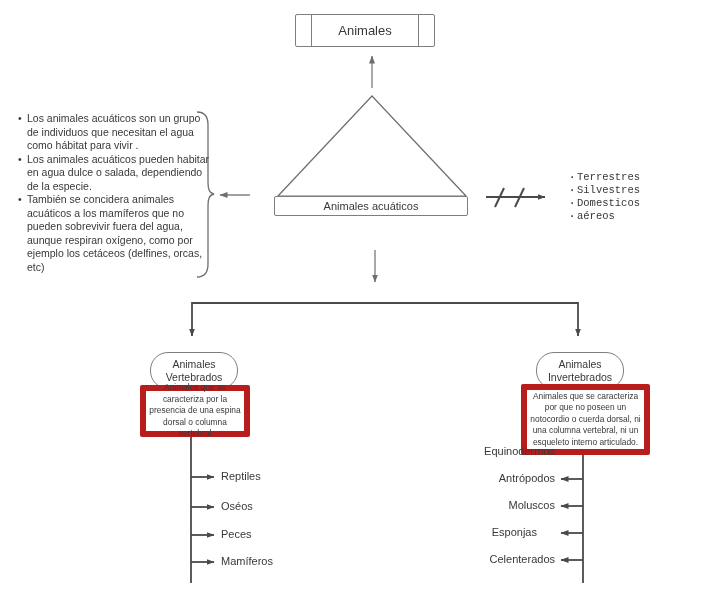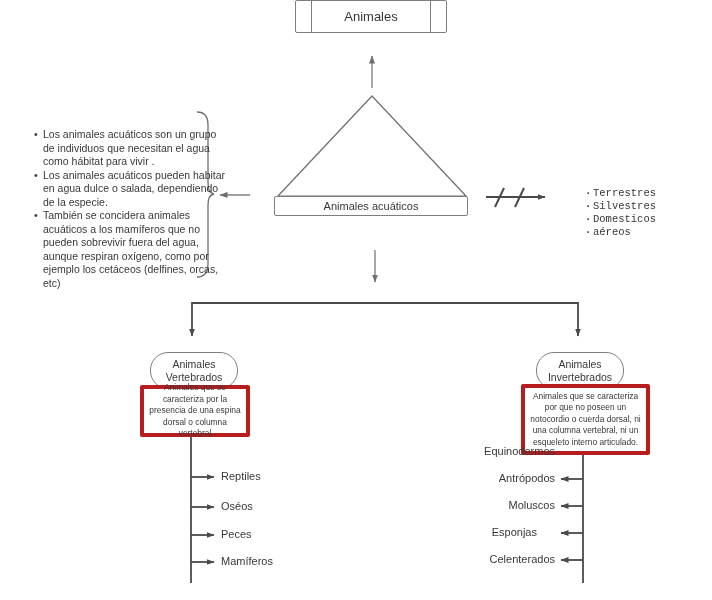--- a/index.html
+++ b/index.html
@@ -7,39 +7,39 @@
     position:relative;width:712px;height:600px;background:#ffffff;
     font-family:"Liberation Sans","DejaVu Sans",sans-serif;color:#383838;
     overflow:hidden;
   }
   #wires{position:absolute;left:0;top:0;width:712px;height:600px;}
   .box{
     position:absolute;background:#ffffff;border:1px solid #7e7e7e;
     display:flex;align-items:center;justify-content:center;text-align:center;
     box-sizing:border-box;border-radius:2px;
   }
-  #top-box{left:295px;top:0;width:152px;height:33px;font-size:13px;}
+  #top-box{left:295px;top:14px;width:140px;height:33px;font-size:13px;}
   #top-box .bar{position:absolute;top:0;bottom:0;width:1px;background:#7e7e7e;}
   #top-box .bar.l{left:15px;} #top-box .bar.r{right:15px;}
   #aqua-box{left:274px;top:196px;width:194px;height:20px;font-size:11px;}
   .rnode{
     position:absolute;background:#ffffff;border:1px solid #7e7e7e;border-radius:18px;
     display:flex;align-items:center;justify-content:center;text-align:center;
     box-sizing:border-box;font-size:10.5px;line-height:12.5px;margin-top:11px;
   }
   #vert-node{left:150px;top:341px;width:88px;height:37px;}
   #inv-node{left:536px;top:341px;width:88px;height:37px;}
   .descbox{
-    position:absolute;background:#ffffff;border:4px solid #b91c1c;border-radius:2px;
+    position:absolute;background:#ffffff;border:6px solid #b91c1c;border-radius:2px;
     display:flex;align-items:center;justify-content:center;text-align:center;
     box-sizing:border-box;font-size:8.4px;line-height:11.5px;padding:2px 3px;
   }
   #vert-desc{left:140px;top:385px;width:110px;height:52px;}
   #inv-desc{left:521px;top:384px;width:129px;height:71px;}
-  ul.plain{margin:16px;padding:0;list-style:none;}
+  ul.plain{margin:0;padding:0;list-style:none;}
   #notes{
     position:absolute;left:18px;top:112px;width:192px;
     font-size:10.5px;line-height:13.5px;
   }
   #notes li{position:relative;padding-left:9px;}
   #notes li::before{content:"\2022";position:absolute;left:0;top:0;}
   #excluded{
     position:absolute;left:569px;top:171px;width:130px;
     font-size:10.5px;line-height:12.9px;
   }

